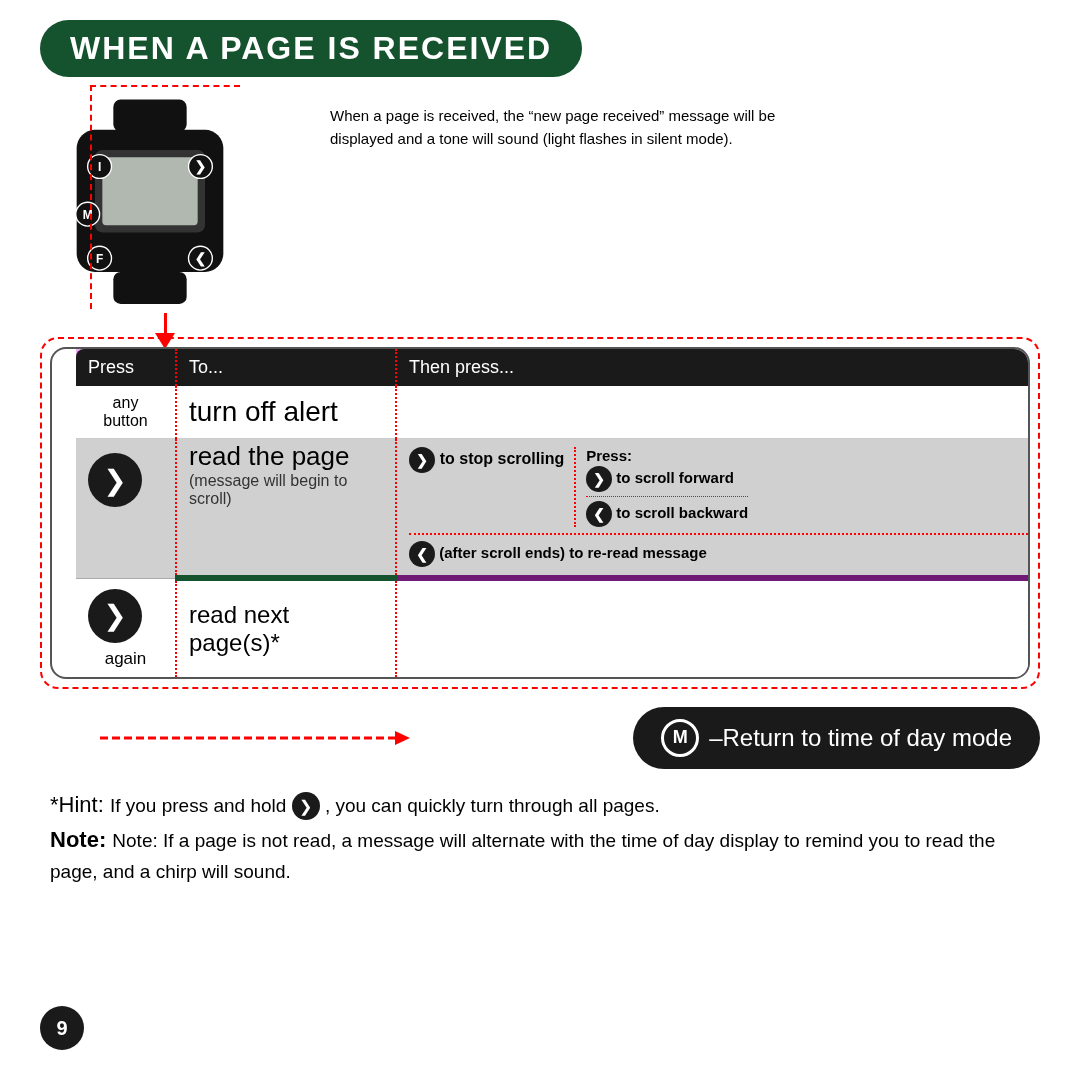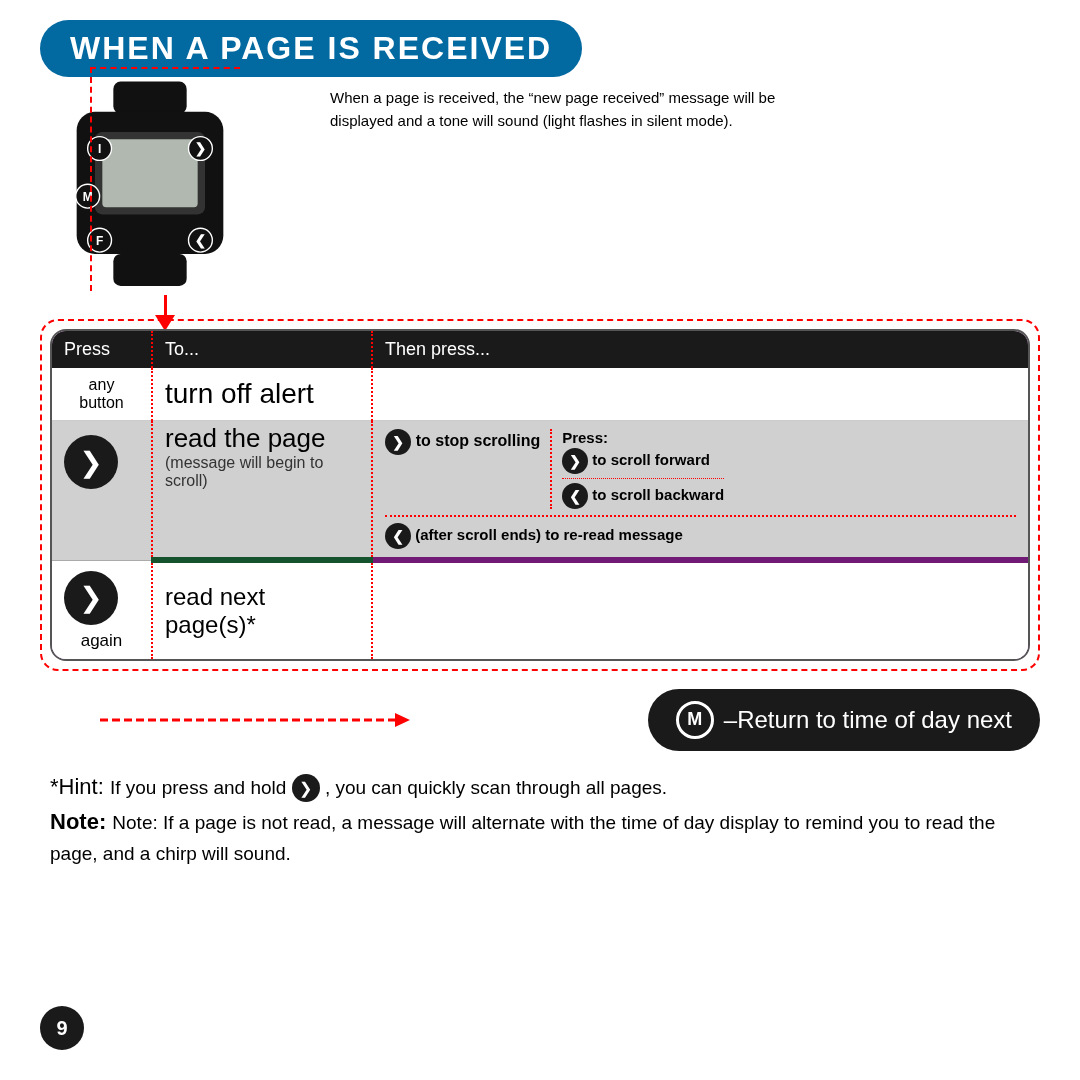--- a/index.html
+++ b/index.html
@@ -16,23 +16,24 @@
       width: 1080px;
       height: 1080px;
       padding: 20px 40px;
       background: white;
       position: relative;
     }
 
     
     .title-bar {
       display: inline-block;
-      background: #0369a1;
+      background: #14532d;
       border-radius: 30px;
       padding: 10px 30px;
+      margin-bottom: 18px;
     }
     .title-bar span {
       color: white;
       font-size: 32px;
       font-weight: bold;
       letter-spacing: 2px;
       font-family: Arial Black, Arial, sans-serif;
     }
 
     
@@ -71,20 +72,21 @@
       border-radius: 18px;
       padding: 8px;
       margin: 0 0 18px 0;
     }
 
     
     .main-table {
       width: 100%;
       border-collapse: collapse;
       background: #f0abfc;
+      margin-left: 24px;
     }
     .main-table th {
       background: #1a1a1a;
       color: white;
       font-size: 18px;
       padding: 8px 12px;
       font-weight: normal;
       text-align: left;
     }
     .main-table th:first-child {
@@ -390,31 +392,31 @@
 
   
   <div class="return-bar-wrapper">
 
     <svg width="320" height="30" style="position:absolute; left:60px; top:50%; transform:translateY(-50%);">
       <line x1="0" y1="15" x2="295" y2="15" stroke="red" stroke-width="3" stroke-dasharray="8,4"></line>
       <polygon points="295,8 310,15 295,22" fill="red"></polygon>
     </svg>
     <div class="return-bar">
       <div class="m-circle">M</div>
-      <span>–Return to time of day next</span>
+      <span>–Return to time of day mode</span>
     </div>
   </div>
 
   
   <div class="footnotes">
     <div>
       <span class="hint-label">*Hint: </span>
       <span>If you press and hold </span>
       <span class="inline-btn" style="width:28px;height:28px;font-size:16px;">❯</span>
-      <span>, you can quickly scan through all pages.</span>
+      <span>, you can quickly turn through all pages.</span>
     </div>
     <div>
       <span class="note-label">Note: </span>
       <span>Note: If a page is not read, a message will alternate with the time of day display to remind you to read the page, and a chirp will sound.</span>
     </div>
   </div>
 
   
   <div class="page-num">9</div>
 

